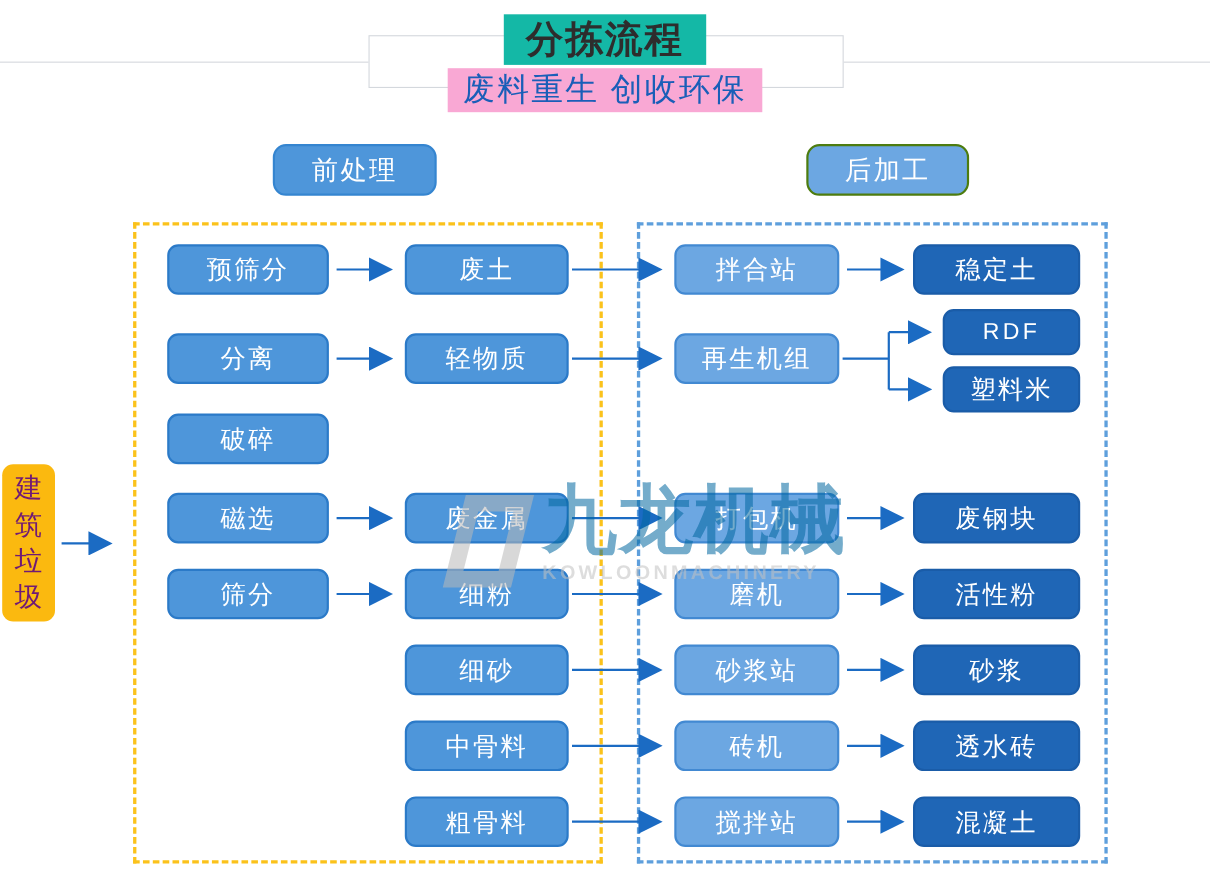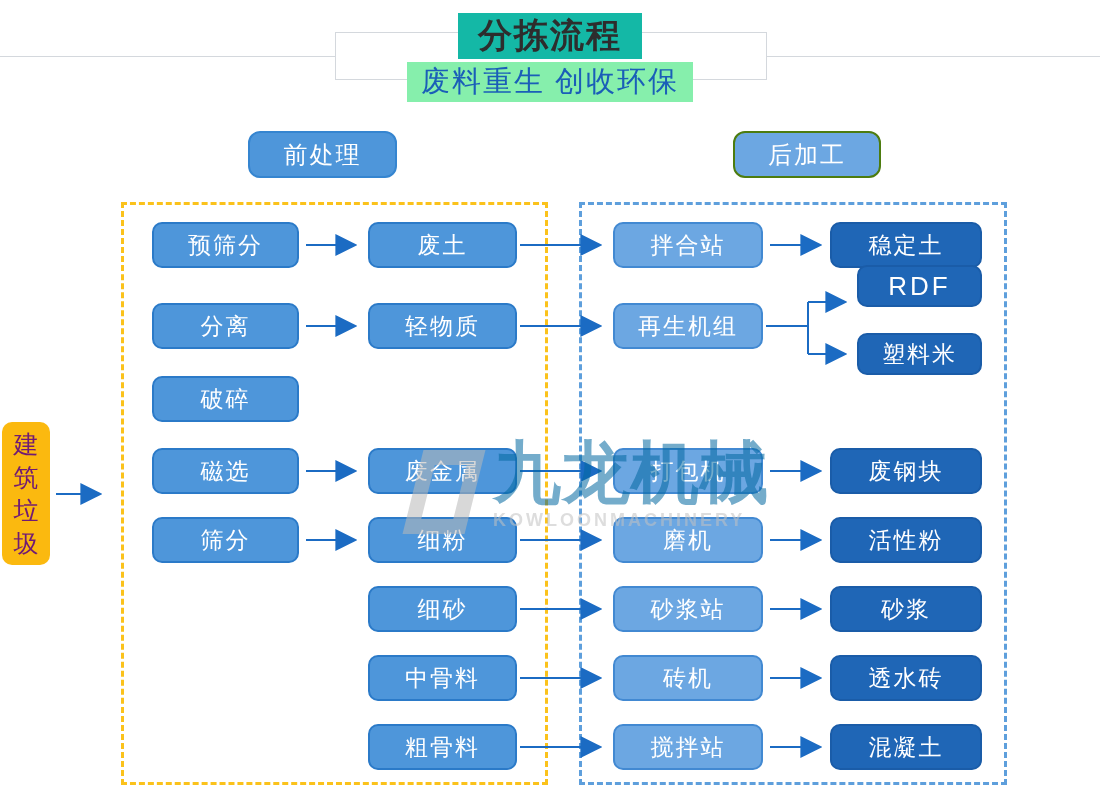--- a/index.html
+++ b/index.html
@@ -5,21 +5,21 @@
   * { box-sizing: border-box; margin: 0; padding: 0; }
   body { font-family: "Liberation Sans", "DejaVu Sans", sans-serif; background: #fff; }
   #canvas { position: relative; width: 1100px; height: 791px; background: #fff; overflow: hidden; }
 
   
   #top-line { position: absolute; left: 0; top: 56px; width: 1100px; height: 1px; background: #d4d8dd; z-index: 1; }
   #title-frame { position: absolute; left: 335px; top: 32px; width: 432px; height: 48px; border: 1px solid #d4d8dd; background: #fff; z-index: 2; }
   #title-row { position: absolute; left: 0; top: 13px; width: 100%; text-align: center; z-index: 3; }
   #title-row span { display: inline-block; background: #14b8a6; padding: 0 20px; font-size: 34px; font-weight: bold; color: #2d2d2d; letter-spacing: 2px; }
   #subtitle-row { position: absolute; left: 0; top: 62px; width: 100%; text-align: center; z-index: 3; }
-  #subtitle-row span { display: inline-block; background: #86efac; padding: 0 14px; font-size: 29px; color: #1a5eb8; letter-spacing: 2px; }
+  #subtitle-row span { display: inline-block; background: #f9a8d4; padding: 0 14px; font-size: 29px; color: #1a5eb8; letter-spacing: 2px; }
 
   
   .section-btn { position: absolute; height: 47px; border-radius: 12px; display: flex; align-items: center; justify-content: center; color: #fff; font-size: 24px; letter-spacing: 2px; z-index: 10; }
   #pre-btn  { left: 248px; top: 131px; width: 149px; background: #4e96da; border: 2px solid #3585d0; }
   #post-btn { left: 733px; top: 131px; width: 148px; background: #6ca7e2; border: 2px solid #4d7c0f; }
 
   
   #pre-zone  { position: absolute; left: 121px; top: 202px; width: 427px; height: 583px; border: 3px dashed #fbc21b; z-index: 2; }
   #post-zone { position: absolute; left: 579px; top: 202px; width: 428px; height: 583px; border: 3px dashed #5e9fdc; z-index: 2; }
 
@@ -30,21 +30,21 @@
   .node { position: absolute; height: 46px; border-radius: 10px; display: flex; align-items: center; justify-content: center; color: #fff; font-size: 23px; letter-spacing: 2px; z-index: 10; }
   .med   { background: #4e96da; border: 2px solid #2b7ac8; }
   .light { background: #6ca7e2; border: 2px solid #4289d2; }
   .dark  { background: #1f66b6; border: 2px solid #1a5ca8; }
   .c1 { left: 152px; width: 147px; }
   .c2 { left: 368px; width: 149px; }
   .c3 { left: 613px; width: 150px; }
   .c4 { left: 830px; width: 152px; }
   .r1 { top: 222px; } .r2 { top: 303px; } .r3 { top: 376px; } .r4 { top: 448px; }
   .r5 { top: 517px; } .r6 { top: 586px; } .r7 { top: 655px; } .r8 { top: 724px; }
-  .rdf-box     { left: 857px; top: 265px; width: 125px; height: 42px; font-size: 26px; letter-spacing: 3px; }
+  .rdf-box     { left: 857px; top: 281px; width: 125px; height: 42px; font-size: 21px; letter-spacing: 3px; }
   .pellets-box { left: 857px; top: 333px; width: 125px; height: 42px; }
 
   
   #arrows { position: absolute; left: 0; top: 0; z-index: 20; pointer-events: none; }
 
   
   #watermark { position: absolute; left: 413px; top: 436px; z-index: 40; display: flex; align-items: flex-start; opacity: 0.55; pointer-events: none; }
   #wm-logo { width: 62px; height: 84px; border: 15px solid #b9b9b9; transform: skewX(-14deg); margin-top: 14px; margin-right: 18px; }
   .wm-cn { font-size: 68px; line-height: 72px; font-weight: bold; color: #0369a1; letter-spacing: 1px; white-space: nowrap; }
   .wm-en { font-size: 18px; font-weight: bold; color: #c2c2c2; letter-spacing: 3px; margin-top: 2px; white-space: nowrap; }

